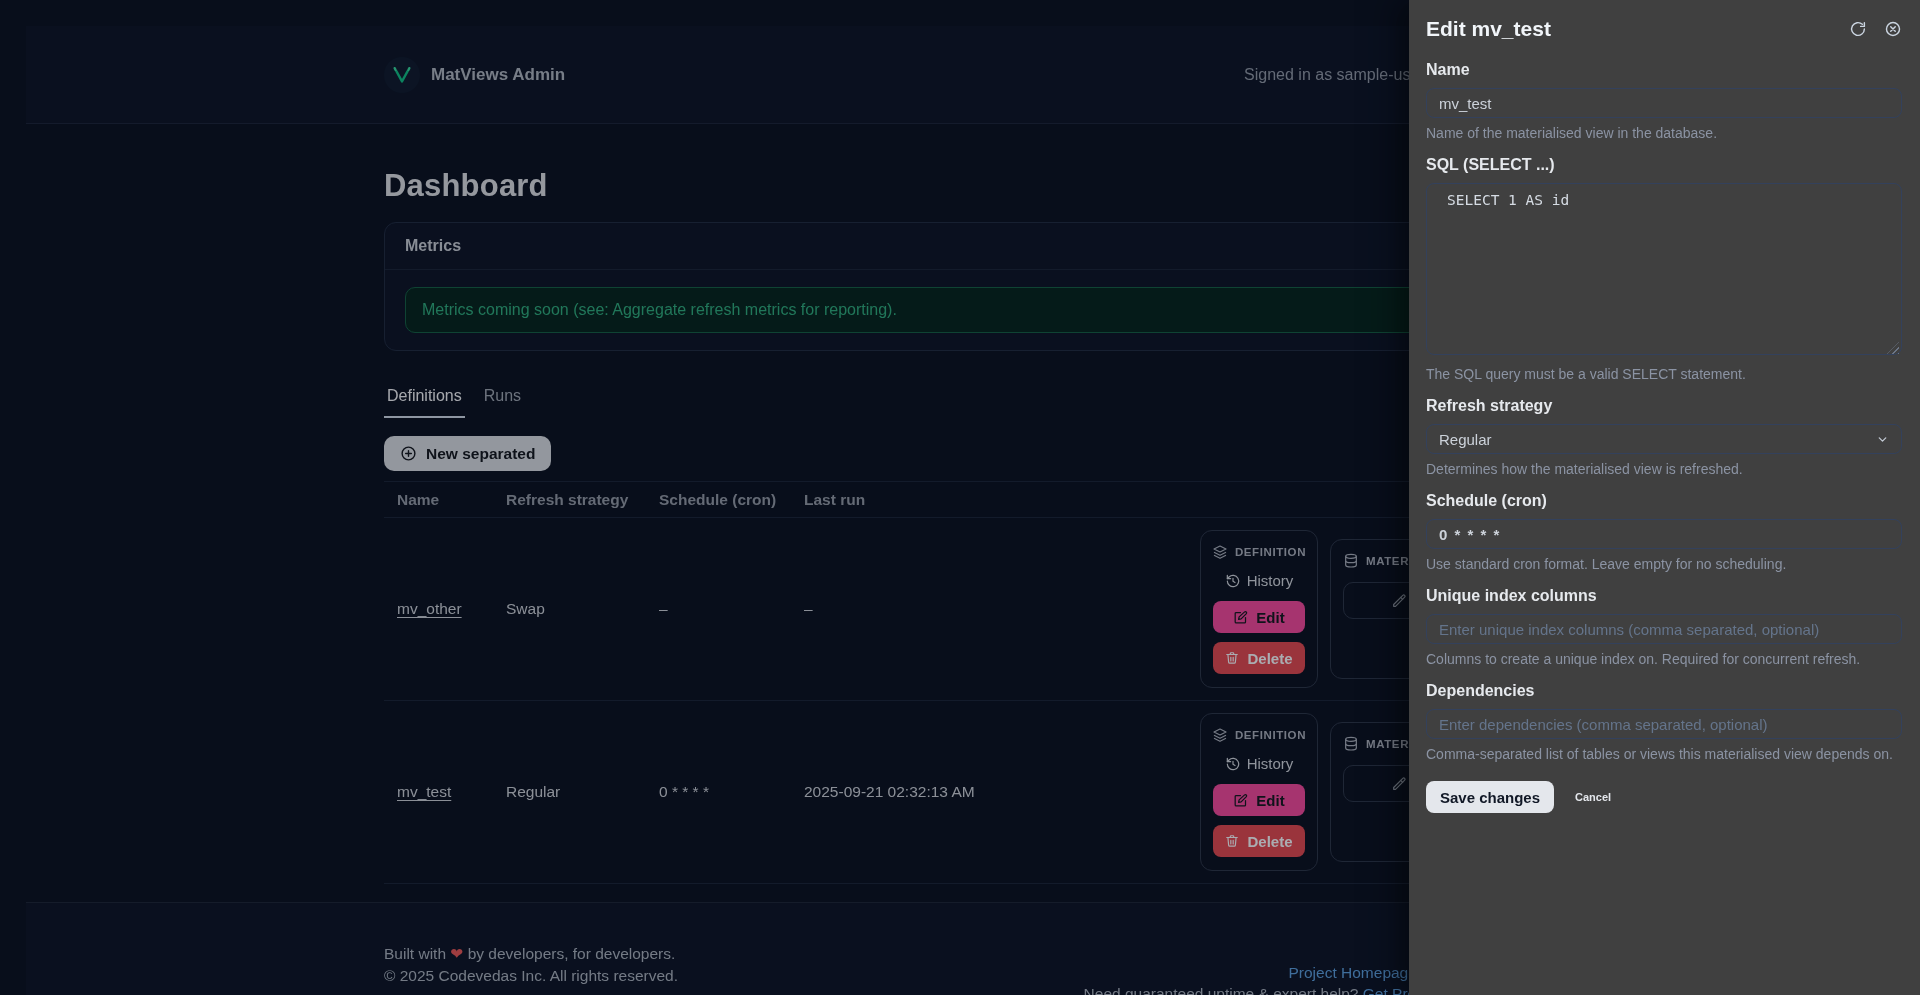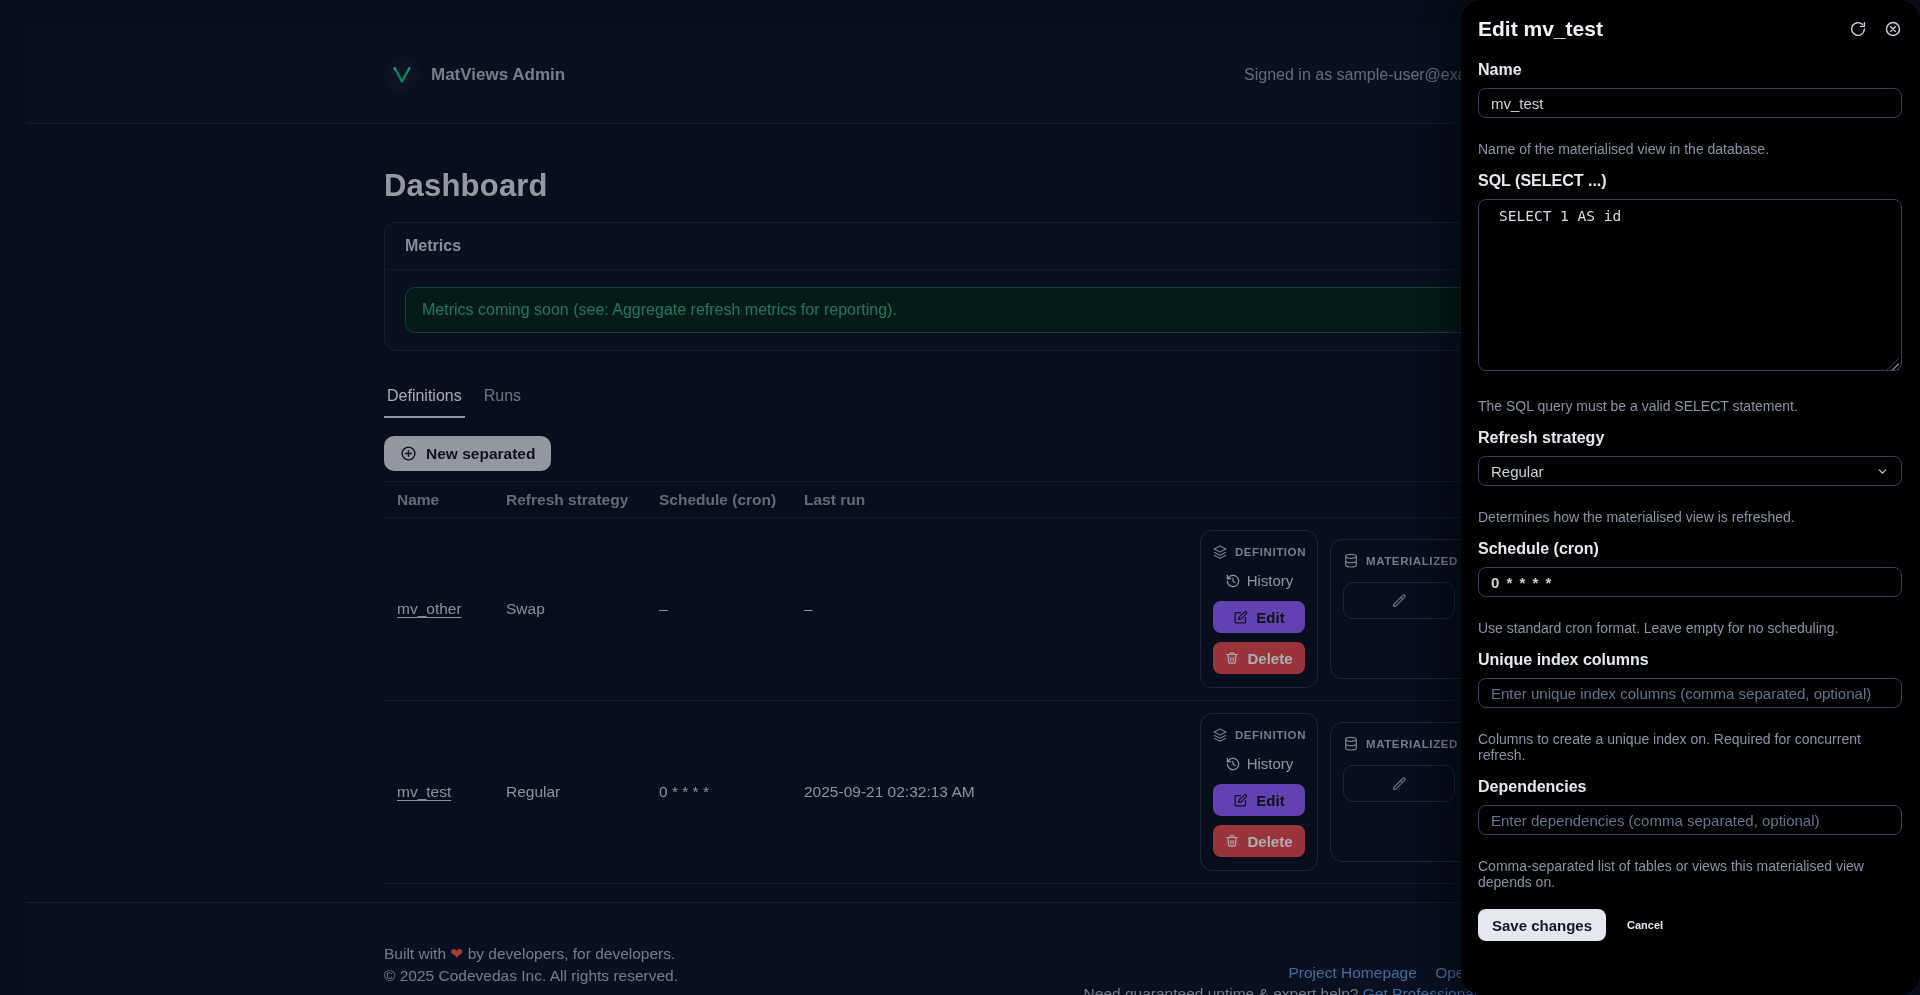--- a/index.html
+++ b/index.html
@@ -45,60 +45,60 @@
   .t-head, .t-row { display:grid; grid-template-columns:109px 153px 145px 396px 300px; padding-left:13px; padding-right:36px; }
   .t-head { border-top:1px solid #1b2537; border-bottom:1px solid #1b2537; align-items:center; height:37px; font-size:15.5px; font-weight:700; color:#8f96a1; }
   .t-row { border-bottom:1px solid #1b2537; min-height:183px; align-items:center; font-size:15.5px; color:#c6cbd2; }
   .t-row a.mv-link { color:#c6cbd2; text-decoration:underline; text-underline-offset:3px; }
   .row-actions { display:flex; gap:12px; justify-content:flex-end; align-items:center; }
   .action-card { border:1px solid #2b3547; border-radius:12px; padding:13px 0 13px 0; display:flex; flex-direction:column; align-items:center; }
   .action-card.def { width:118px; }
   .action-card.mat { width:170px; align-self:stretch; margin:9px 0; align-items:flex-start; padding-left:12px; }
   .group-label { display:flex; align-items:center; gap:7px; font-size:11.5px; font-weight:700; letter-spacing:.6px; color:#a7adb8; }
   .history-link { margin-top:12px; display:flex; align-items:center; gap:6px; font-size:15px; color:#ccd1d8; cursor:pointer; }
-  .btn-edit { margin-top:12px; width:92px; height:32px; gap:8px; border-radius:8px; background:#8b5cf6; color:#15191f; font-size:15px; font-weight:600; }
+  .btn-edit { margin-top:12px; width:92px; height:32px; gap:8px; border-radius:8px; background:#ec4899; color:#15191f; font-size:15px; font-weight:600; }
   .btn-delete { margin-top:9px; width:92px; height:32px; gap:8px; border-radius:8px; background:#dc4850; color:#f3f4f6; font-size:15px; font-weight:600; }
   .btn-mat-refresh { margin-top:13px; width:112px; height:37px; border-radius:10px; background:transparent; border:1px solid #2b3547; color:#9aa2ad; }
 
   
   .app-footer { flex:none; height:103px; background:#0d1526; border-top:1px solid #1d2636; }
   .footer-inner { display:flex; justify-content:space-between; }
   .f-left { padding-top:40px; font-size:15.5px; color:#a5adb8; line-height:22px; }
   .heart { color:#e25555; }
   .f-right { padding-top:59px; font-size:15.5px; text-align:right; line-height:21px; color:#a5adb8; }
   .f-right a { color:#5a9bd8; text-decoration:none; }
   .f-right .links a { margin-left:14px; }
 
   
   .backdrop { position:fixed; inset:0; background:rgba(3,7,17,0.30); z-index:10; }
 
   
-  .drawer { position:fixed; top:0; right:0; width:459px; height:995px; background:#000000; z-index:20;
-            padding:12px 18px 0 17px; box-shadow:-10px 0 30px rgba(0,0,0,.5);border-radius:21px; }
+  .drawer { position:fixed; top:0; right:0; width:511px; height:995px; background:#404040; z-index:20;
+            padding:12px 18px 0 17px; box-shadow:-10px 0 30px rgba(0,0,0,.5); }
   .drawer-head { display:flex; align-items:center; justify-content:space-between; height:34px; }
   .drawer-title { font-size:21px; font-weight:700; color:#f1f5f9; }
   .drawer-icons { display:flex; align-items:center; gap:17px; }
   .icon-btn { background:none; border:none; padding:0; cursor:pointer; color:#cbd5e1; }
 
   .field { margin-top:15px; }
   .field label { display:block; font-size:16px; font-weight:700; color:#e6e9ed; margin-bottom:9px; }
   .input, .select, .textarea {
     width:100%; background:transparent; border:1px solid #33415c; border-radius:8px;
     color:#ccd2da; font-size:15px; font-family:inherit;
   }
   .input { height:30px; padding:0 12px; }
   .input.cron { font-weight:600; letter-spacing:1.5px; }
   .input::placeholder { color:#64748b; letter-spacing:0; font-weight:400; }
   .ta-wrap { position:relative; }
   .textarea { height:172px; padding:8px 20px; resize:none; font-family:"DejaVu Sans Mono", monospace; font-size:14.5px; color:#d6dce4; }
   .resize-handle { position:absolute; right:3px; bottom:5px; width:12px; height:12px;
     background:repeating-linear-gradient(135deg,#6b7586 0 1px,transparent 1px 4px);
     clip-path:polygon(100% 0,100% 100%,0 100%); }
   .select { height:30px; display:flex; align-items:center; justify-content:space-between; padding:0 12px; cursor:pointer; }
-  .hint { margin-top:23px; font-size:14px; color:#8b93a3; }
+  .hint { margin-top:7px; font-size:14px; color:#8b93a3; }
 
   .drawer-actions { margin-top:19px; display:flex; align-items:center; }
   .btn-save { height:32px; padding:0 14px; border-radius:8px; background:#e4e7ec; color:#111826; font-size:15px; font-weight:600; }
   .btn-cancel { background:none; border:none; margin-left:21px; color:#e4e7ec; font-size:11px; font-weight:600; cursor:pointer; }
 </style>
 </head>
 <body>
 
 <div class="frame">
 

